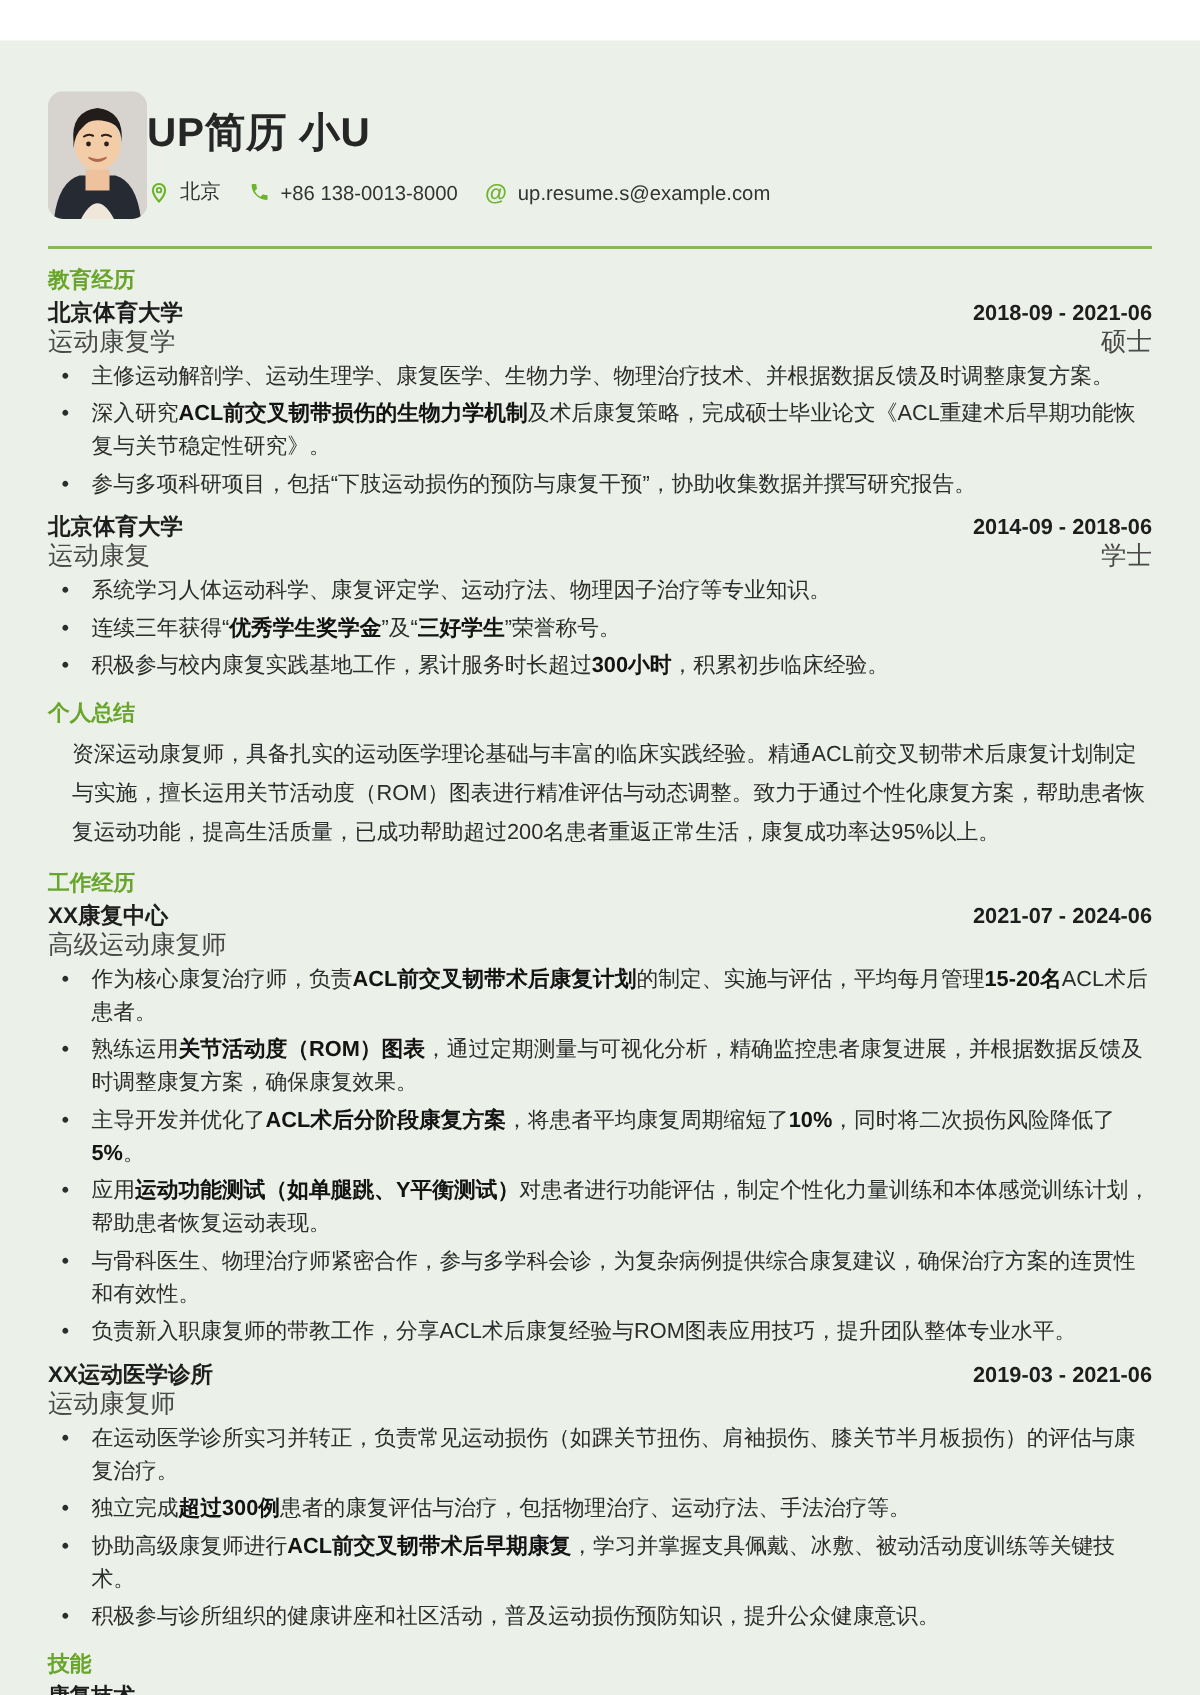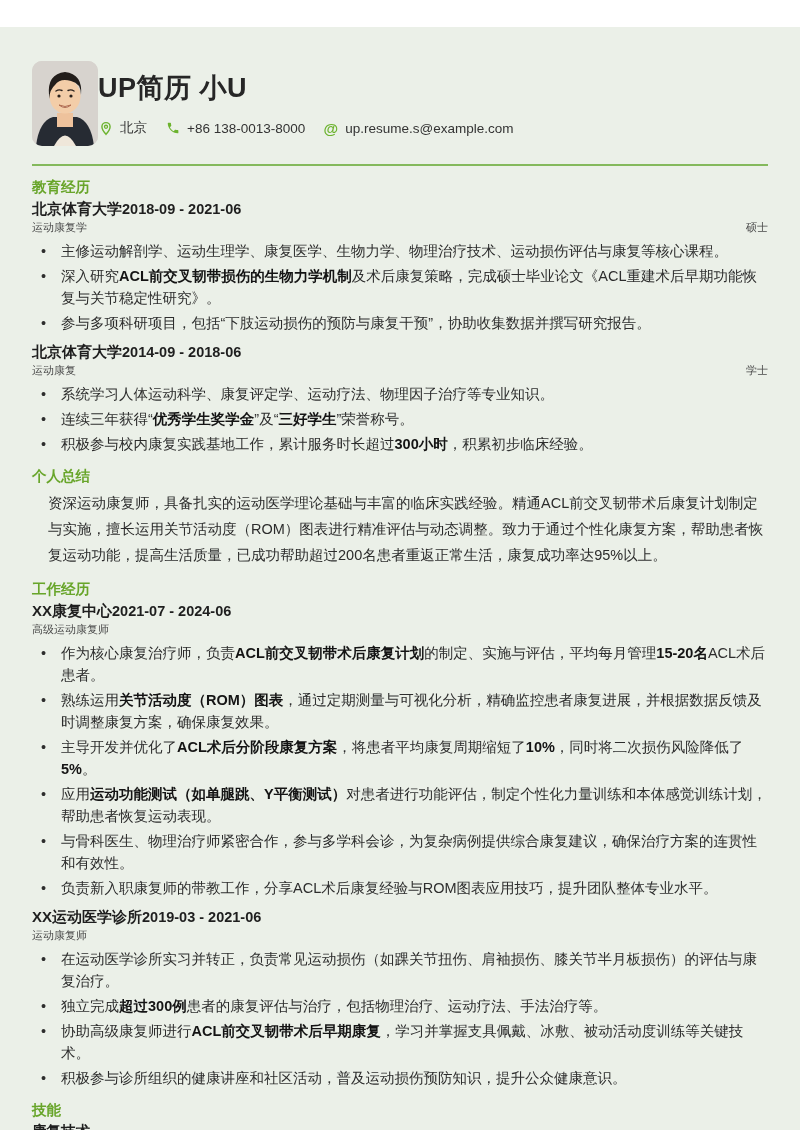--- a/index.html
+++ b/index.html
@@ -17,25 +17,25 @@
   .contact-item { display:flex; align-items:center; gap:7px; margin-right:18px; }
   .cicon { width:15px; height:15px; display:inline-flex; align-items:center; justify-content:center; color:#6cb32e; }
   .at-glyph { font-size:15px; font-weight:700; color:#6cb32e; line-height:1; }
 
   .divider { border:none; border-top:2px solid #84b95c; margin:18px 0 0 0; }
 
   
   .sec-title { font-size:14.5px; line-height:19px; font-weight:700; color:#68a52a; margin:12px 0 0 0; }
   .entry { margin-top:8px; }
   .entry.first { margin-top:2px; }
-  .entry-row { display:flex; align-items:baseline; }
+  .entry-row { display:flex; justify-content:space-between; align-items:baseline; }
   .org { font-size:15px; line-height:20px; font-weight:700; color:#1e1e1e; }
   .date { font-size:14.5px; line-height:20px; font-weight:700; color:#1e1e1e; }
   .entry-sub { display:flex; justify-content:space-between; align-items:baseline; margin-top:0; }
-  .role, .degree { font-size:11px; line-height:17px; color:#4a4a4a; }
+  .role, .degree { font-size:17px; line-height:17px; color:#4a4a4a; }
 
   ul.bullets { list-style:none; margin:4px 0 0 0; padding:0; }
   ul.bullets li { position:relative; padding-left:29px; font-size:14.5px; line-height:22px; color:#2d2d2d; margin-bottom:3px; }
   ul.bullets li::before { content:"•"; position:absolute; left:9px; top:0; color:#2d2d2d; }
   ul.bullets strong, .summary-text strong { font-weight:700; color:#141414; }
 
   .summary-text { margin:4px 0 0 16px; font-size:14.5px; line-height:26px; color:#2c2c2c; }
 
   
   .skill-name { margin-top:2px; font-size:14.5px; line-height:19px; font-weight:700; color:#1e1e1e; }
@@ -98,21 +98,21 @@
       <div class="entry first">
         <div class="entry-row">
           <span class="org">北京体育大学</span>
           <span class="date">2018-09 - 2021-06</span>
         </div>
         <div class="entry-sub">
           <span class="role">运动康复学</span>
           <span class="degree">硕士</span>
         </div>
         <ul class="bullets">
-          <li><span>主修运动解剖学、运动生理学、康复医学、生物力学、物理治疗技术、运动损伤评估与康复等核心课程。</span></li>
+          <li><span>主修运动解剖学、运动生理学、康复医学、生物力学、物理治疗技术、并根据数据反馈及时调整康复方案。</span></li>
           <li><span>深入研究</span><strong>ACL前交叉韧带损伤的生物力学机制</strong><span>及术后康复策略，完成硕士毕业论文《ACL重建术后早期功能恢复与关节稳定性研究》。</span></li>
           <li><span>参与多项科研项目，包括“下肢运动损伤的预防与康复干预”，协助收集数据并撰写研究报告。</span></li>
         </ul>
       </div>
 
       <div class="entry">
         <div class="entry-row">
           <span class="org">北京体育大学</span>
           <span class="date">2014-09 - 2018-06</span>
         </div>

